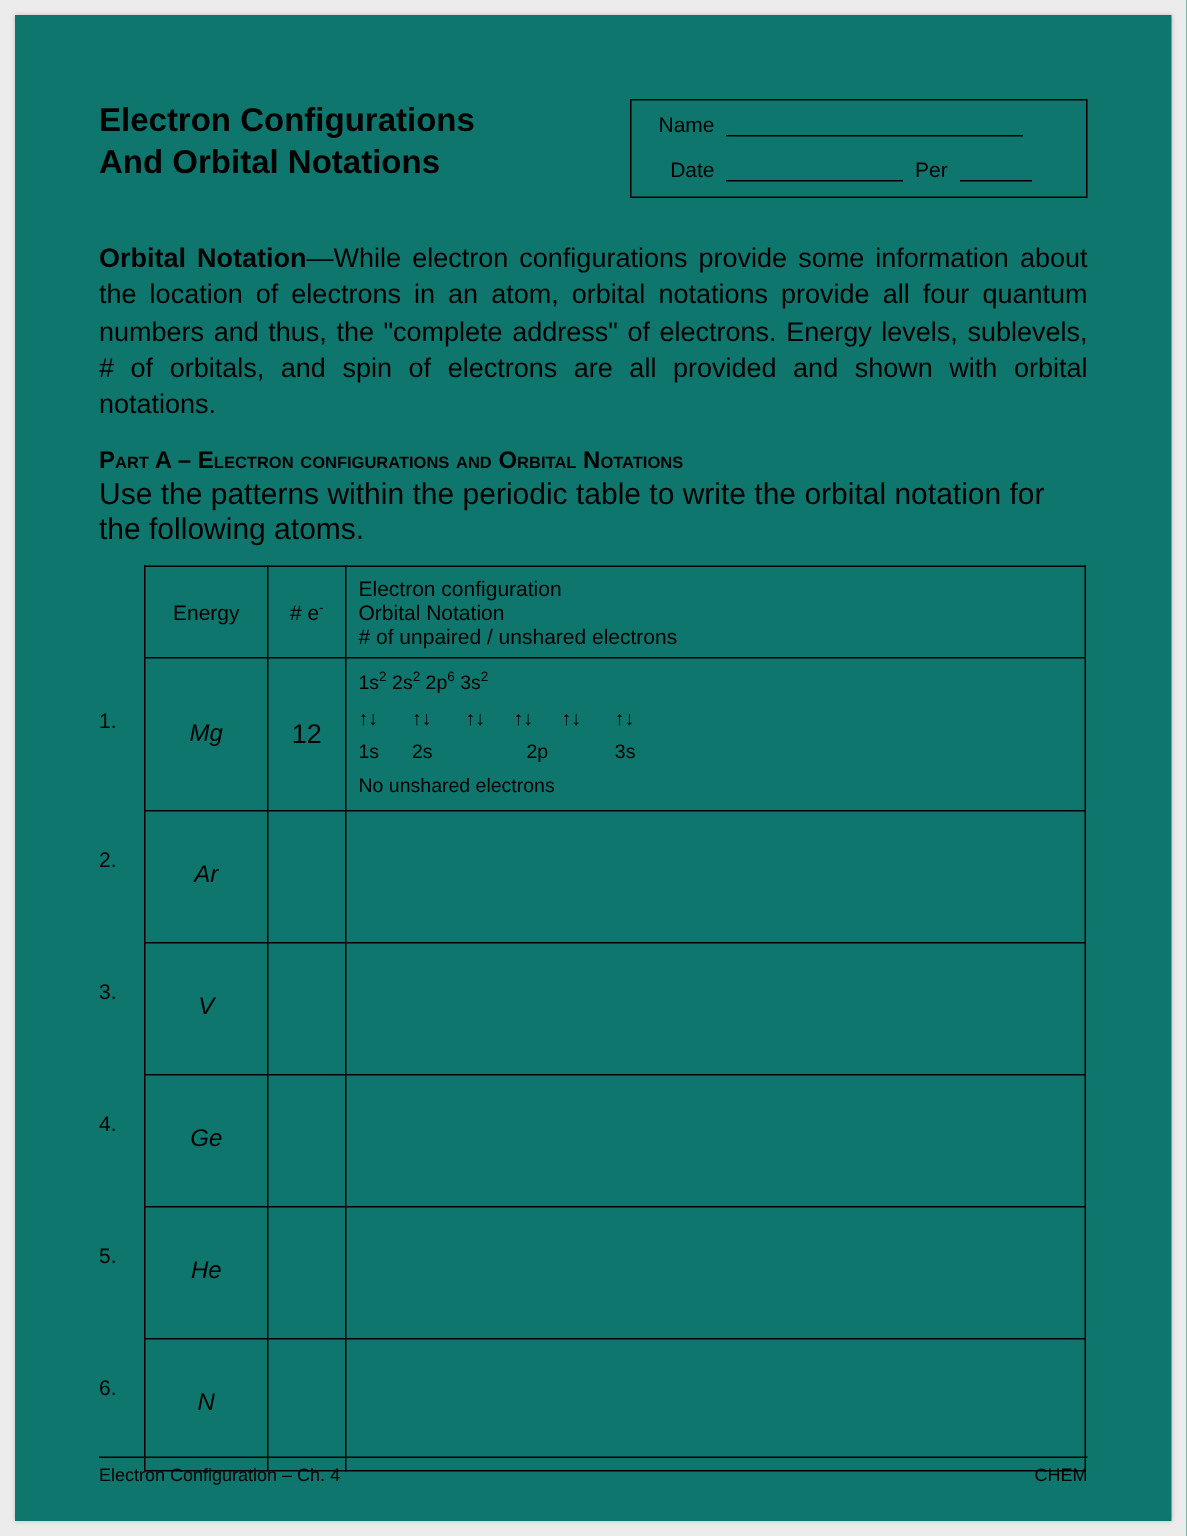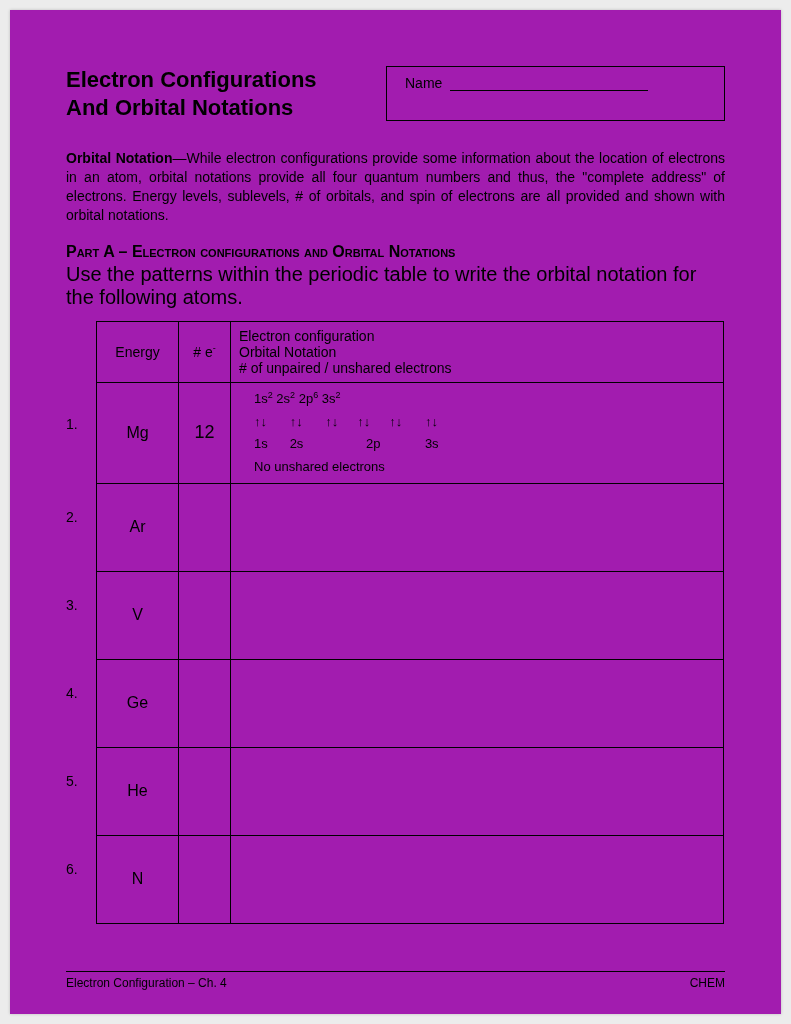--- a/index.html
+++ b/index.html
@@ -4,49 +4,49 @@
   <style>
     * { box-sizing: border-box; margin: 0; padding: 0; }
     body {
       background: #ececec;
       font-family: Arial, Helvetica, sans-serif;
       display: flex;
       justify-content: center;
       padding: 10px 0;
     }
     .page {
-      background: #a21caf;
+      background: #0f766e;
       width: 771px;
       height: 1004px;
       padding: 56px 56px 12px 56px;
       position: relative;
       box-shadow: 0 0 3px rgba(0,0,0,0.2);
     }
     .header {
       display: flex;
       justify-content: space-between;
       margin-bottom: 28px;
     }
     .title {
       font-size: 22px;
       font-weight: bold;
       line-height: 1.25;
     }
     .name-box {
       border: 1px solid #000;
       padding: 8px 14px 10px 18px;
       font-size: 14px;
-      width: 339px;
+      width: 305px;
     }
     .name-line { margin-bottom: 14px; }
     .blank-long { display: inline-block; border-bottom: 1px solid #000; width: 198px; vertical-align: bottom; margin-left: 4px; }
     .blank-med { display: inline-block; border-bottom: 1px solid #000; width: 118px; vertical-align: bottom; margin-left: 4px; }
     .blank-short { display: inline-block; border-bottom: 1px solid #000; width: 48px; vertical-align: bottom; margin-left: 4px; }
     .intro {
-      font-size: 14px;
+      font-size: 18px;
       line-height: 1.35;
       text-align: justify;
       margin-bottom: 18px;
     }
     .intro .lead { font-weight: bold; }
     .part-head {
       font-size: 16px;
       font-weight: bold;
       margin-bottom: 2px;
     }
@@ -72,22 +72,22 @@
     th {
       font-size: 14px;
       font-weight: normal;
       padding: 6px 8px;
       text-align: left;
     }
     th.sym, td.sym { width: 82px; text-align: center; }
     th.ecol, td.ecol { width: 52px; text-align: center; }
     td { height: 88px; font-size: 18px; }
     tr.first td { height: 98px; }
-    td.sym { font-size: 16px; }
-    td.content { padding: 6px 23px; vertical-align: top; font-size: 13px; line-height: 1.5; }
+    td.sym { font-size: 16px; font-style: italic; }
+    td.content { padding: 6px 8px; vertical-align: top; font-size: 13px; line-height: 1.5; }
     sup { font-size: 9px; }
     .orbital-row { margin: 4px 0 2px 0; }
     .orb { display: inline-block; width: 32px; text-align: left; }
     .orb-grp { display: inline-block; }
     .lbl-row { margin-bottom: 4px; }
     .lbl { display: inline-block; width: 32px; font-size: 13px; }
     .lbl2p { display: inline-block; width: 96px; text-align: center; font-size: 13px; }
     .footer {
       position: absolute;
       bottom: 24px;
@@ -108,20 +108,26 @@
 
   <div class="header">
     <div class="title">
       <span>Electron Configurations</span><br>
       <span>And Orbital Notations</span>
     </div>
     <div class="name-box">
       <div class="name-line">
         <span>Name</span>
         <span class="blank-long"></span>
+      </div>
+      <div>
+        &nbsp;&nbsp;<span>Date</span>
+        <span class="blank-med"></span>
+        &nbsp;<span>Per</span>
+        <span class="blank-short"></span>
       </div>
     </div>
   </div>
 
   <p class="intro">
     <span class="lead">Orbital Notation</span><span>—While electron configurations provide some information about the location of electrons in an atom, orbital notations provide all four quantum numbers and thus, the "complete address" of electrons.  Energy levels, sublevels, # of orbitals, and spin of electrons are all provided and shown with orbital notations.</span>
   </p>
 
   <div class="part-head">
     <span class="smallcaps">Part A – </span><span class="smallcaps">Electron configurations and Orbital Notations</span>

